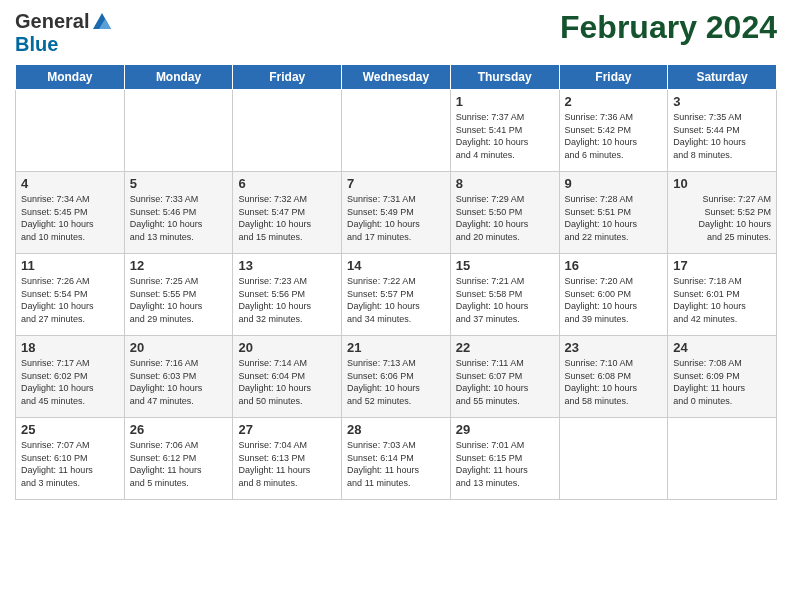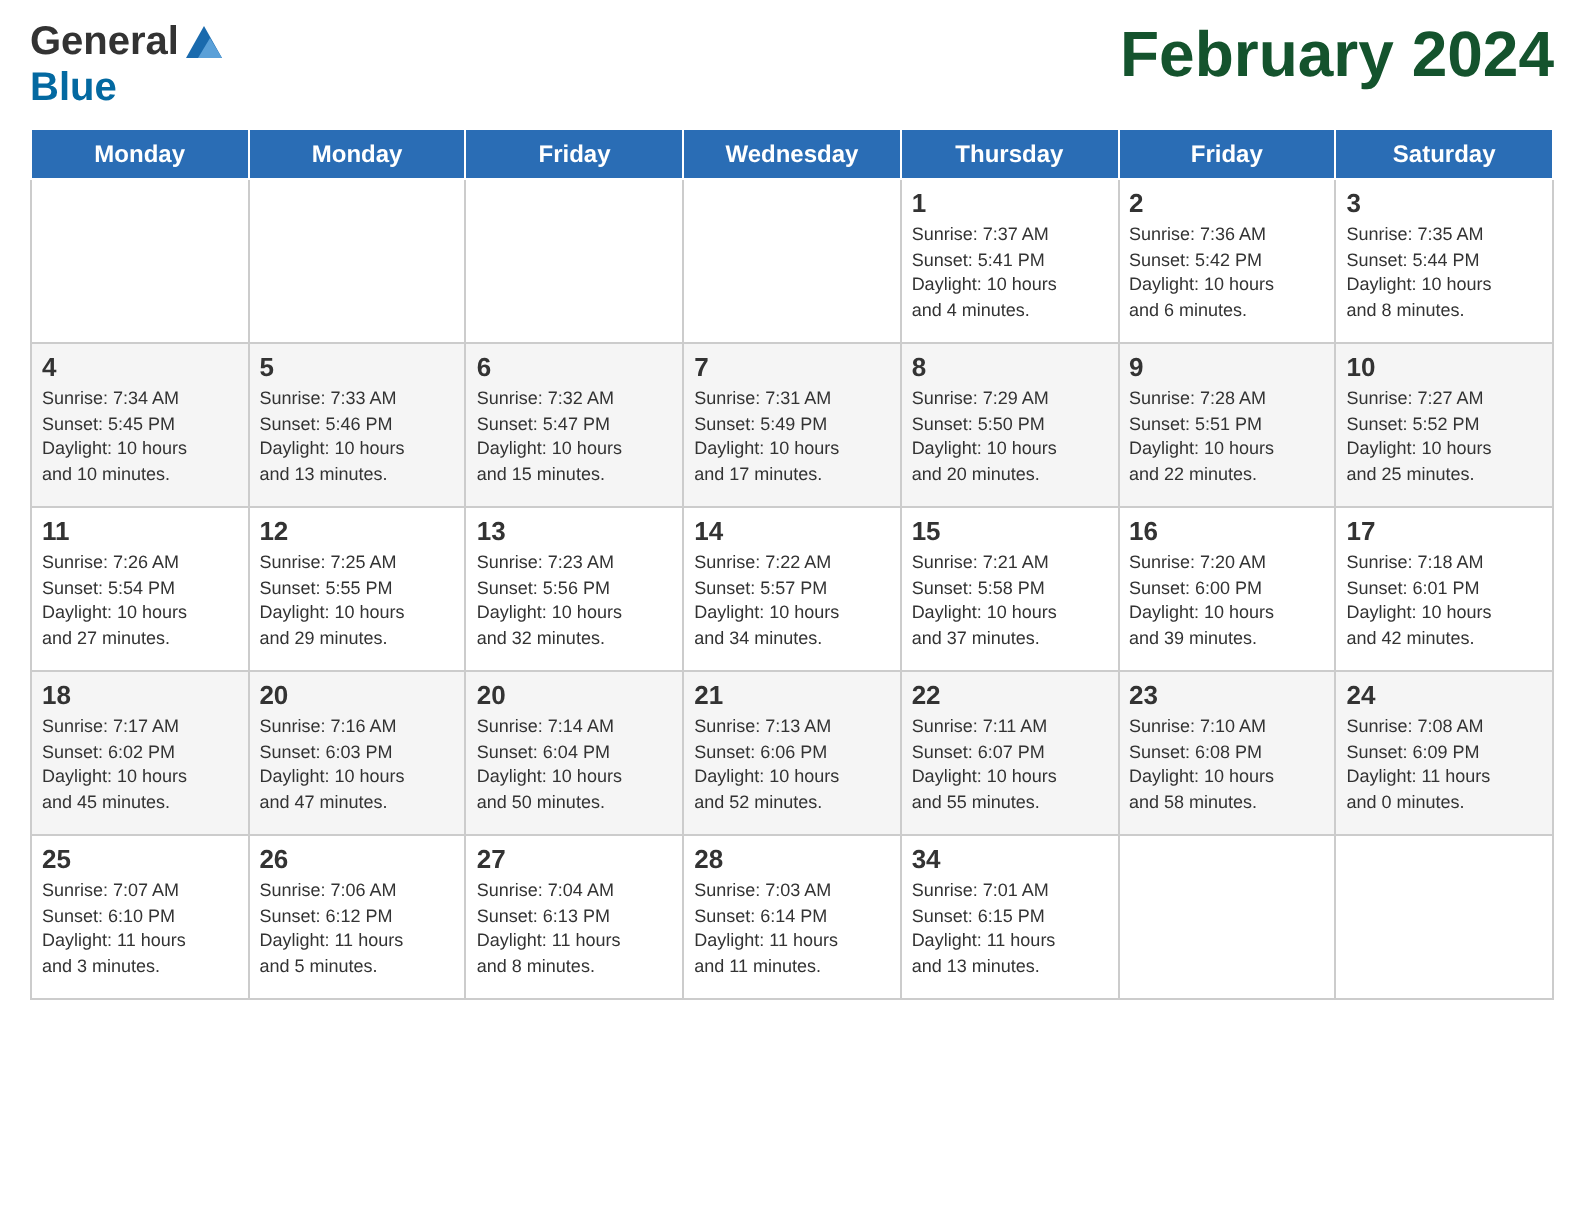--- a/index.html
+++ b/index.html
@@ -160,21 +160,21 @@
           </td>
           <td>
             <span class="day-number">9</span>
             <div class="day-info" style="white-space: pre-line;">Sunrise: 7:28 AM
 Sunset: 5:51 PM
 Daylight: 10 hours
 and 22 minutes.</div>
           </td>
           <td>
             <span class="day-number">10</span>
-            <div class="day-info" style="white-space: pre-line;">Sunrise: 7:27 AM
+            <div class="day-info" style="white-space: pre-line; text-align: right;">Sunrise: 7:27 AM
 Sunset: 5:52 PM
 Daylight: 10 hours
 and 25 minutes.</div>
           </td>
         </tr>
         <tr>
           <td>
             <span class="day-number">11</span>
             <div class="day-info" style="white-space: pre-line;">Sunrise: 7:26 AM
 Sunset: 5:54 PM
@@ -298,21 +298,21 @@
 and 8 minutes.</div>
           </td>
           <td>
             <span class="day-number">28</span>
             <div class="day-info" style="white-space: pre-line;">Sunrise: 7:03 AM
 Sunset: 6:14 PM
 Daylight: 11 hours
 and 11 minutes.</div>
           </td>
           <td>
-            <span class="day-number">34</span>
+            <span class="day-number">29</span>
             <div class="day-info" style="white-space: pre-line;">Sunrise: 7:01 AM
 Sunset: 6:15 PM
 Daylight: 11 hours
 and 13 minutes.</div>
           </td>
           <td></td>
           <td></td>
         </tr>
       </tbody>
   </table>

